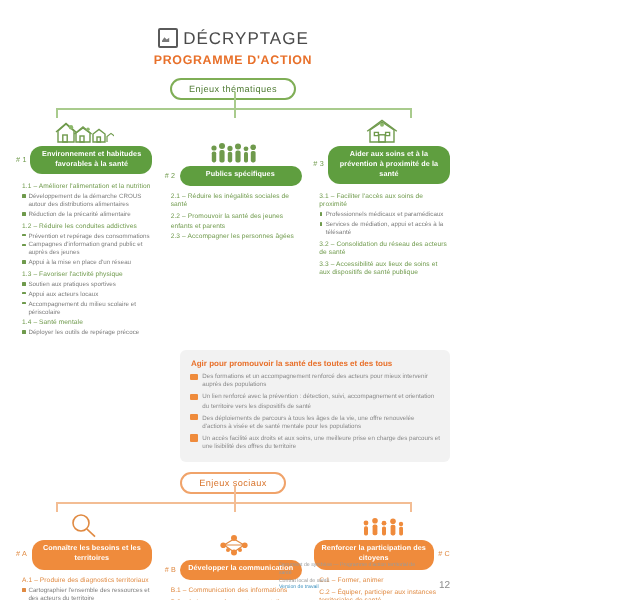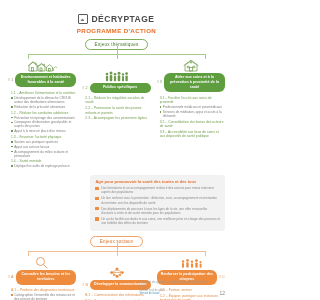--- a/index.html
+++ b/index.html
@@ -15,21 +15,21 @@
   .hdr{text-align:center;margin-top:8px;}
   .hdr-row{display:flex;align-items:center;justify-content:center;gap:3px;}
   .logo-mark{
     width:8px;height:8px;border:1px solid #5a5a5a;border-radius:1px;
     display:inline-block;position:relative;flex:0 0 auto;
   }
   .logo-mark:after{
     content:"";position:absolute;left:1px;top:3px;width:4px;height:3px;
     background:#7a7a7a;clip-path:polygon(0 100%,40% 20%,70% 60%,100% 30%,100% 100%);
   }
-  .hdr-title{font-size:8.5px;letter-spacing:.5px;color:#4a4a4a;font-weight:700;}
+  .hdr-title{font-size:8.5px;letter-spacing:.5px;color:#4a4a4a;font-weight:400;}
   .hdr-sub{
     font-size:6.2px;font-weight:bold;color:#e8702a;letter-spacing:.35px;margin-top:2.5px;
   }
 
   
   .section{position:relative;margin-top:5px;}
   .sec-title-wrap{display:flex;align-items:center;justify-content:center;}
   .sec-title{
     border:.7px solid #7fae56;border-radius:7px;background:#fff;
     font-size:4.6px;padding:2px 9px;color:#4e7a32;white-space:nowrap;letter-spacing:.2px;

